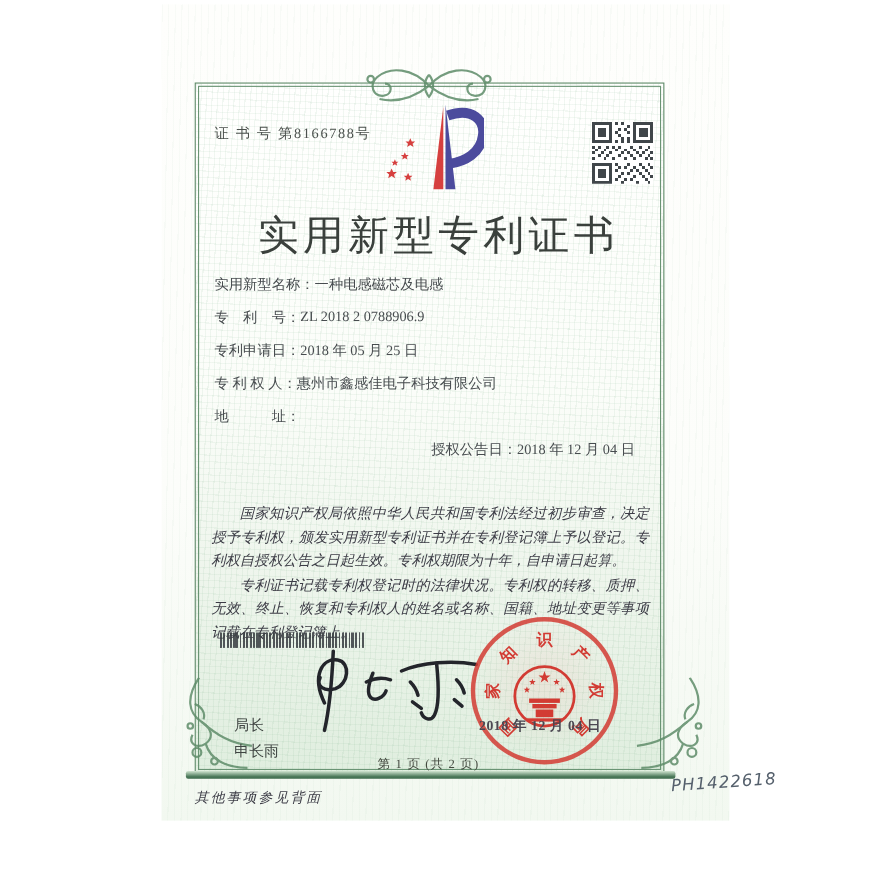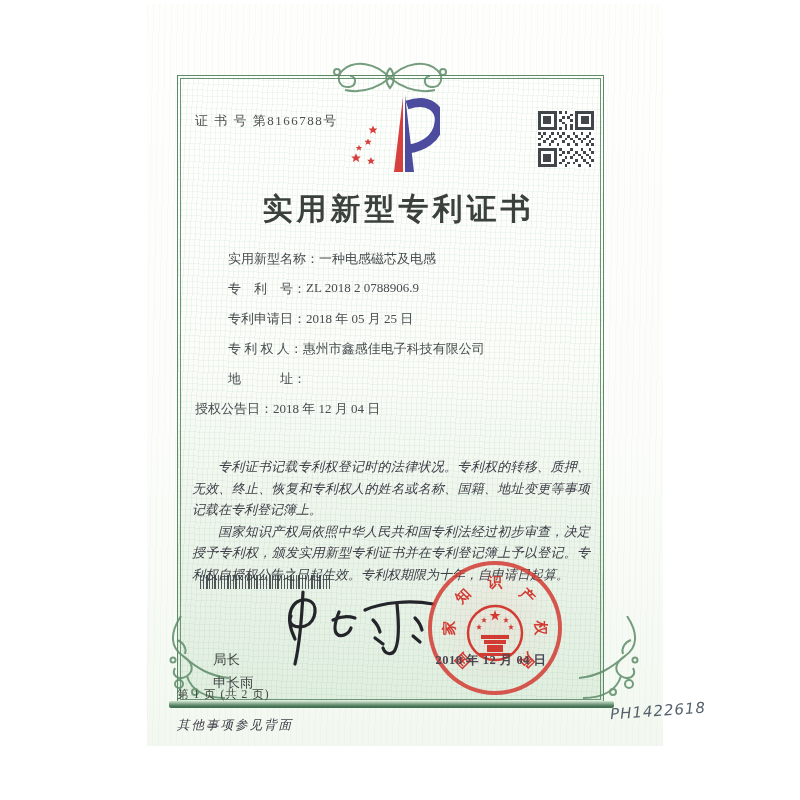--- a/index.html
+++ b/index.html
@@ -38,28 +38,28 @@
   }
   .ornament{position:absolute;}
   
   .cert-no{
     position:absolute;left:48px;top:108px;font-size:13px;letter-spacing:1.5px;color:#4a504c;
   }
   .logo{position:absolute;left:203px;top:88px;width:90px;height:84px;}
   .qr{position:absolute;left:391px;top:107px;width:56px;height:56px;background:#fff;}
   .title{
     position:absolute;left:30px;top:185px;width:443px;text-align:center;
-    font-size:30px;font-weight:700;letter-spacing:4px;color:#3a403c;
+    font-size:37px;font-weight:400;letter-spacing:4px;color:#3a403c;
   }
   
   .fields{position:absolute;left:48px;top:246px;width:390px;font-size:13px;color:#474c4f;}
-  .frow{height:30px;display:flex;white-space:nowrap;margin-left:33px;}
+  .frow{height:30px;display:flex;white-space:nowrap;}
   .frow .lab{flex:none;}
   .frow .val{flex:none;}
-  .grant-row{height:30px;display:flex;white-space:nowrap;font-size:13px;color:#474c4f;}
+  .grant-row{height:30px;display:flex;white-space:nowrap;font-size:13px;color:#474c4f;justify-content:flex-end;}
   .grant-left{flex:none;width:193px;display:flex;}
   .grant-right{flex:none;display:flex;}
   
   .bodytext{
     position:absolute;left:45px;top:452px;width:398px;
     font-size:13px;line-height:21.5px;color:#3c3c46;font-style:italic;
     text-align:justify;
   }
   .bodytext p{margin:0;text-indent:2em;}
   
@@ -86,21 +86,21 @@
   .sc3{transform:rotate(0deg)    translateY(-46px);}
   .sc4{transform:rotate(45deg)   translateY(-46px);}
   .sc5{transform:rotate(90deg)   translateY(-46px);}
   .sc6{transform:rotate(135deg)  translateY(-46px);}
   .emblem{position:absolute;left:50%;top:50%;width:62px;height:62px;margin:-26px 0 0 -31px;}
   .seal-date{
     position:absolute;left:268px;top:648px;width:152px;text-align:center;
     font-size:12.5px;font-weight:bold;color:#4b4752;letter-spacing:.5px;z-index:3;
   }
   .page-ind{
-    position:absolute;left:30px;top:683px;width:425px;
+    position:absolute;left:30px;top:683px;width:425px;text-align:center;
     font-size:11.5px;color:#43493f;letter-spacing:1px;
   }
   .back-note{
     position:absolute;left:30px;top:713px;width:425px;
     font-size:12.5px;color:#3c3c46;font-style:italic;letter-spacing:2px;
   }
   .hand-code{
     position:absolute;left:610px;top:702px;font-size:15px;color:#55606c;
     font-family:"DejaVu Sans",sans-serif;font-style:italic;transform:rotate(-4deg);
     letter-spacing:1px;
@@ -226,22 +226,22 @@
     </div>
     <div class="grant-row">
       <span class="grant-left">
         <span>授权公告日：</span>
         <span>2018 年 12 月 04 日</span>
       </span>
     </div>
   </div>
 
   <div class="bodytext">
+    <p>国家知识产权局依照中华人民共和国专利法经过初步审查，决定授予专利权，颁发实用新型专利证书并在专利登记簿上予以登记。专利权自授权公告之日起生效。专利权期限为十年，自申请日起算。</p>
     <p>专利证书记载专利权登记时的法律状况。专利权的转移、质押、无效、终止、恢复和专利权人的姓名或名称、国籍、地址变更等事项记载在专利登记簿上。</p>
-    <p>国家知识产权局依照中华人民共和国专利法经过初步审查，决定授予专利权，颁发实用新型专利证书并在专利登记簿上予以登记。专利权自授权公告之日起生效。专利权期限为十年，自申请日起算。</p>
   </div>
 
   <div class="barcode"></div>
 
   <div class="signer">
     <div>局长</div>
     <div>申长雨</div>
   </div>
 
   <svg class="signature" viewBox="0 0 180 88">

